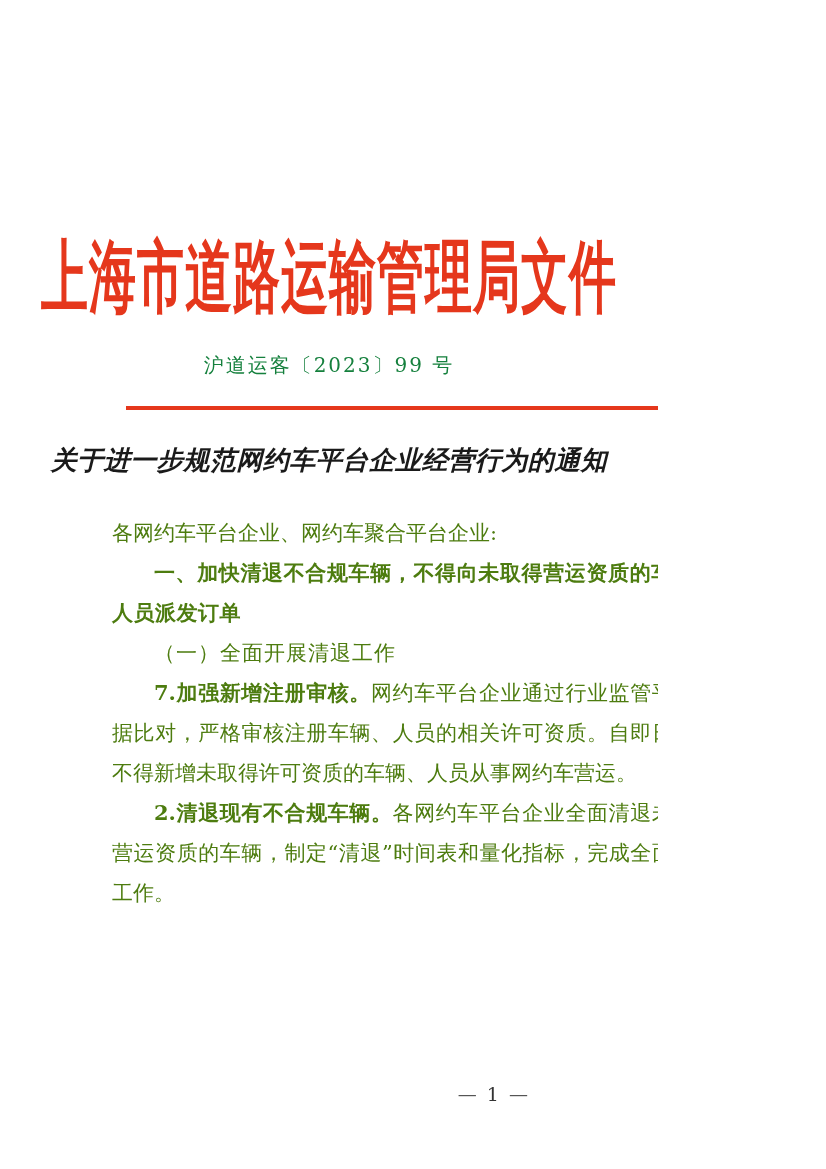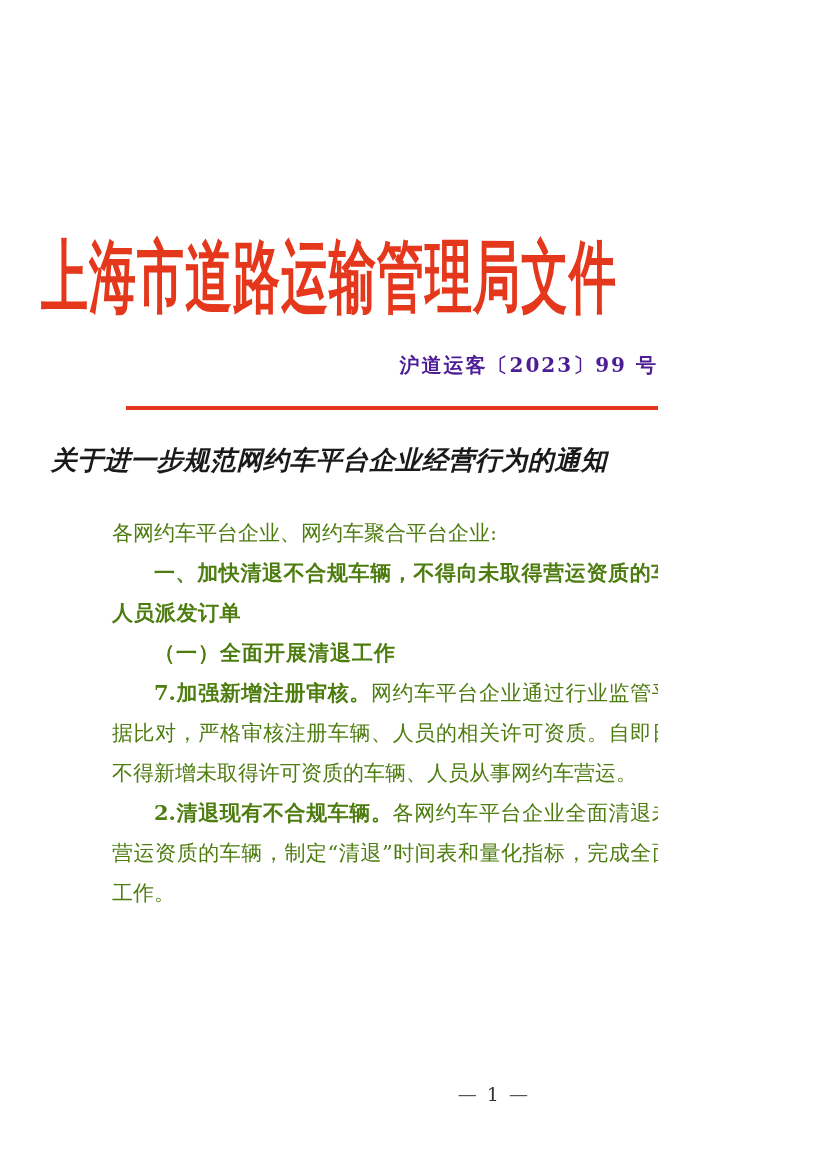--- a/index.html
+++ b/index.html
@@ -37,25 +37,24 @@
     transform: scaleY(1.68);
     transform-origin: center center;
   }
 
   
   .doc-number {
     position: absolute;
     top: 352px;
     left: 0;
     width: 100%;
-    text-align: right;
+    text-align: center;
     font-size: 20px;
     letter-spacing: 2px;
-    color: #4c1d95;
-    font-weight: bold;
+    color: #15803d;
   }
 
   
   .red-line {
     position: absolute;
     top: 406px;
     left: 126px;
     width: 574px;
     height: 4px;
     background: #e5371c;
@@ -92,21 +91,21 @@
   }
   .indent {
     text-indent: 2em;
   }
   .section-heading {
     font-family: Liberation Serif, serif;
     font-weight: bold;
     letter-spacing: 0.5px;
   }
   .sub-heading {
-    font-weight: bold;
+    font-weight: normal;
     letter-spacing: 1px;
   }
   .item-lead {
     font-weight: bold;
   }
 
   
   .page-number {
     position: absolute;
     top: 1083px;

